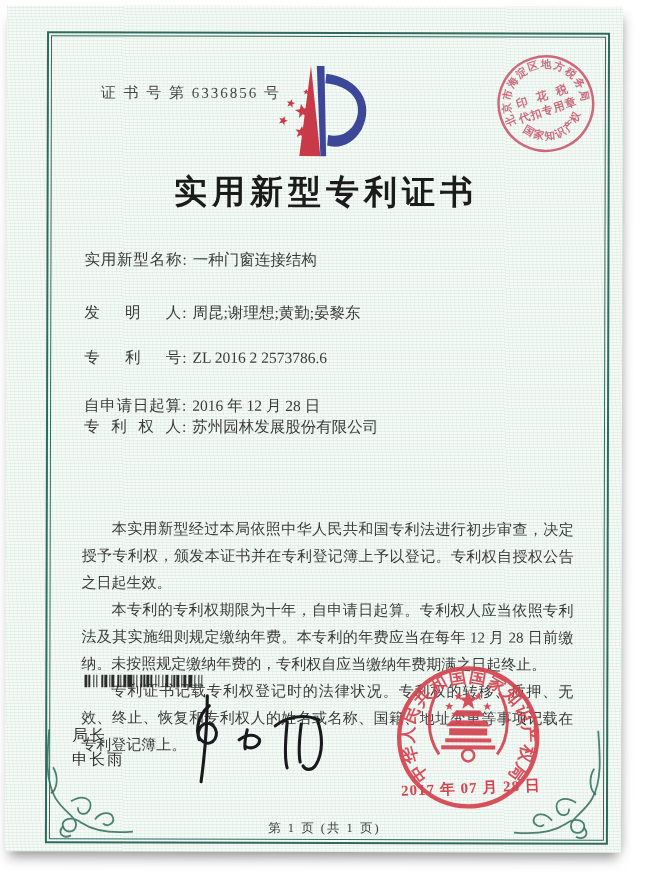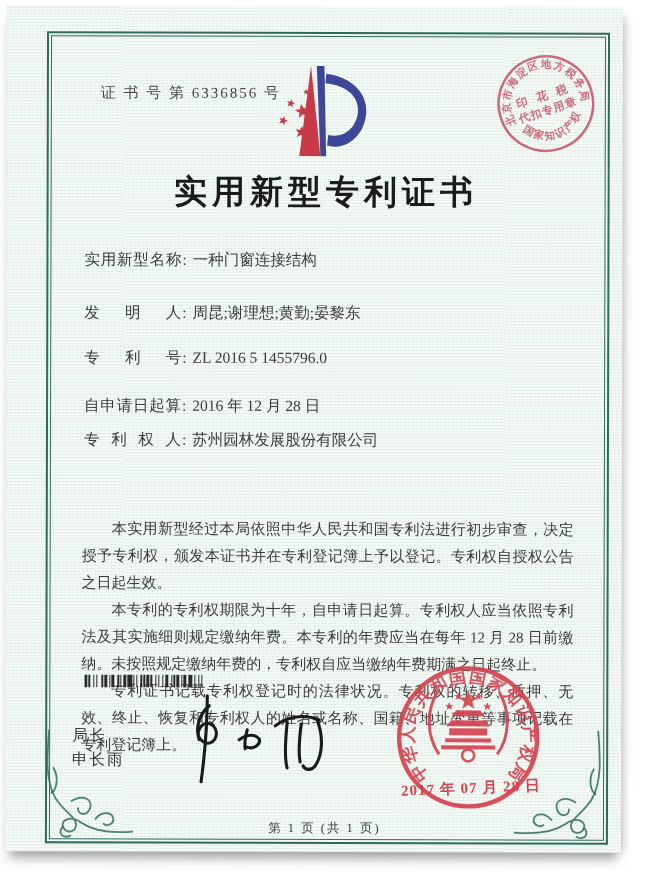--- a/index.html
+++ b/index.html
@@ -109,26 +109,26 @@
 
     <div class="title">实用新型专利证书</div>
 
     <div class="field" style="top:244px">
       <span class="lab">实用新型名称</span><span class="sep">:</span><span>一种门窗连接结构</span>
     </div>
     <div class="field" style="top:297px">
       <span class="lab">发明人</span><span class="sep">:</span><span>周昆;谢理想;黄勤;晏黎东</span>
     </div>
     <div class="field" style="top:342px">
-      <span class="lab">专利号</span><span class="sep">:</span><span>ZL 2016 5 1455796.0</span>
+      <span class="lab">专利号</span><span class="sep">:</span><span>ZL 2016 2 2573786.6</span>
     </div>
     <div class="field" style="top:390px">
       <span class="lab">自申请日起算</span><span class="sep">:</span><span>2016 年 12 月 28 日</span>
     </div>
-    <div class="field" style="top:424px">
+    <div class="field" style="top:411px">
       <span class="lab">专利权人</span><span class="sep">:</span><span>苏州园林发展股份有限公司</span>
     </div>
 
     <div class="body-text">
       <p>本实用新型经过本局依照中华人民共和国专利法进行初步审查，决定授予专利权，颁发本证书并在专利登记簿上予以登记。专利权自授权公告之日起生效。</p>
       <p>本专利的专利权期限为十年，自申请日起算。专利权人应当依照专利法及其实施细则规定缴纳年费。本专利的年费应当在每年 12 月 28 日前缴纳。未按照规定缴纳年费的，专利权自应当缴纳年费期满之日起终止。</p>
       <p>专利证书记载专利权登记时的法律状况。专利权的转移、质押、无效、终止、恢复和专利权人的姓名或名称、国籍、地址变更等事项记载在专利登记簿上。</p>
     </div>
 
     <div class="barcode" id="barcode"><i style="width: 2.9px;"></i><i style="width: 1.45px; background: transparent;"></i><i style="width: 1.45px;"></i><i style="width: 2.9px; background: transparent;"></i><i style="width: 1.45px;"></i><i style="width: 1.45px; background: transparent;"></i><i style="width: 1.45px;"></i><i style="width: 4.35px; background: transparent;"></i><i style="width: 1.45px;"></i><i style="width: 1.45px; background: transparent;"></i><i style="width: 2.9px;"></i><i style="width: 1.45px; background: transparent;"></i><i style="width: 1.45px;"></i><i style="width: 1.45px; background: transparent;"></i><i style="width: 2.9px;"></i><i style="width: 2.9px; background: transparent;"></i><i style="width: 1.45px;"></i><i style="width: 1.45px; background: transparent;"></i><i style="width: 1.45px;"></i><i style="width: 1.45px; background: transparent;"></i><i style="width: 2.9px;"></i><i style="width: 1.45px; background: transparent;"></i><i style="width: 4.35px;"></i><i style="width: 1.45px; background: transparent;"></i><i style="width: 1.45px;"></i><i style="width: 1.45px; background: transparent;"></i><i style="width: 1.45px;"></i><i style="width: 2.9px; background: transparent;"></i><i style="width: 1.45px;"></i><i style="width: 1.45px; background: transparent;"></i><i style="width: 1.45px;"></i><i style="width: 1.45px; background: transparent;"></i><i style="width: 2.9px;"></i><i style="width: 1.45px; background: transparent;"></i><i style="width: 1.45px;"></i><i style="width: 2.9px; background: transparent;"></i><i style="width: 1.45px;"></i><i style="width: 1.45px; background: transparent;"></i><i style="width: 1.45px;"></i><i style="width: 2.9px; background: transparent;"></i><i style="width: 1.45px;"></i><i style="width: 1.45px; background: transparent;"></i><i style="width: 2.9px;"></i><i style="width: 2.9px; background: transparent;"></i><i style="width: 1.45px;"></i><i style="width: 1.45px; background: transparent;"></i><i style="width: 1.45px;"></i><i style="width: 1.45px; background: transparent;"></i><i style="width: 2.9px;"></i><i style="width: 1.45px; background: transparent;"></i><i style="width: 1.45px;"></i><i style="width: 1.45px; background: transparent;"></i><i style="width: 2.9px;"></i><i style="width: 1.45px; background: transparent;"></i><i style="width: 4.35px;"></i><i style="width: 1.45px; background: transparent;"></i><i style="width: 1.45px;"></i><i style="width: 2.9px; background: transparent;"></i><i style="width: 1.45px;"></i><i style="width: 1.45px; background: transparent;"></i><i style="width: 1.45px;"></i><i style="width: 2.9px; background: transparent;"></i></div>

